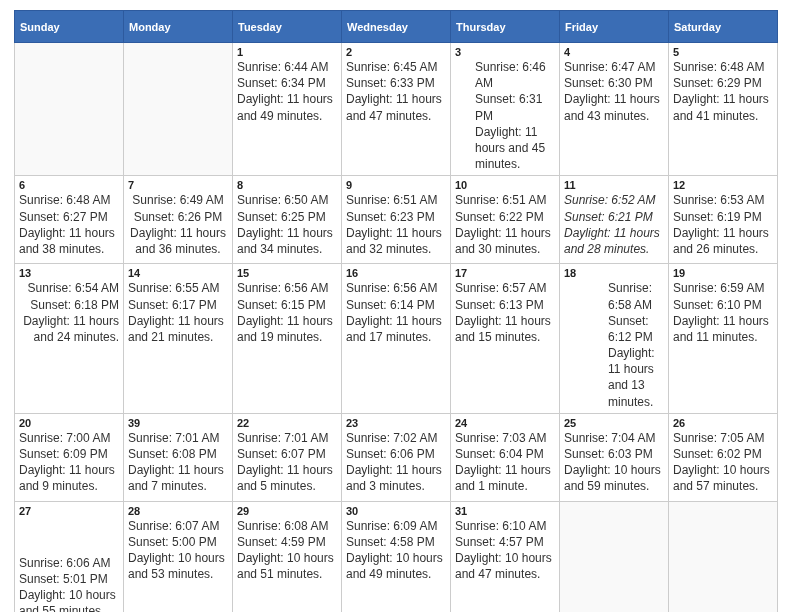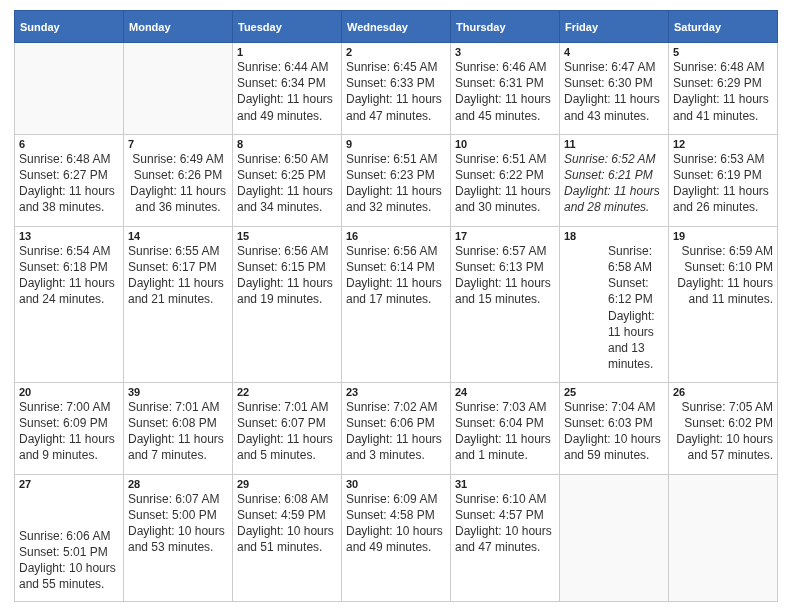--- a/index.html
+++ b/index.html
@@ -109,21 +109,21 @@
 Daylight: 11 hours and 49 minutes.</div>
           </td>
           <td>
             <div class="day-num">2</div>
             <div class="cell-text" style="white-space: pre-line;">Sunrise: 6:45 AM
 Sunset: 6:33 PM
 Daylight: 11 hours and 47 minutes.</div>
           </td>
           <td>
             <div class="day-num">3</div>
-            <div class="cell-text" style="white-space: pre-line;">Sunrise: 6:46 AM
+            <div class="cell-text" style="white-space: pre-line; margin-left: 20px;">Sunrise: 6:46 AM
 Sunset: 6:31 PM
 Daylight: 11 hours and 45 minutes.</div>
           </td>
           <td>
             <div class="day-num">4</div>
             <div class="cell-text" style="white-space: pre-line;">Sunrise: 6:47 AM
 Sunset: 6:30 PM
 Daylight: 11 hours and 43 minutes.</div>
           </td>
           <td>
@@ -173,21 +173,21 @@
           <td>
             <div class="day-num">12</div>
             <div class="cell-text" style="white-space: pre-line;">Sunrise: 6:53 AM
 Sunset: 6:19 PM
 Daylight: 11 hours and 26 minutes.</div>
           </td>
         </tr>
         <tr>
           <td>
             <div class="day-num">13</div>
-            <div class="cell-text" style="white-space: pre-line;">Sunrise: 6:54 AM
+            <div class="cell-text" style="white-space: pre-line; text-align: right;">Sunrise: 6:54 AM
 Sunset: 6:18 PM
 Daylight: 11 hours and 24 minutes.</div>
           </td>
           <td>
             <div class="day-num">14</div>
             <div class="cell-text" style="white-space: pre-line;">Sunrise: 6:55 AM
 Sunset: 6:17 PM
 Daylight: 11 hours and 21 minutes.</div>
           </td>
           <td>
@@ -209,21 +209,21 @@
 Daylight: 11 hours and 15 minutes.</div>
           </td>
           <td>
             <div class="day-num">18</div>
             <div class="cell-text" style="white-space: pre-line; margin-left: 44px;">Sunrise: 6:58 AM
 Sunset: 6:12 PM
 Daylight: 11 hours and 13 minutes.</div>
           </td>
           <td>
             <div class="day-num">19</div>
-            <div class="cell-text" style="white-space: pre-line; text-align: right;">Sunrise: 6:59 AM
+            <div class="cell-text" style="white-space: pre-line;">Sunrise: 6:59 AM
 Sunset: 6:10 PM
 Daylight: 11 hours and 11 minutes.</div>
           </td>
         </tr>
         <tr>
           <td>
             <div class="day-num">20</div>
             <div class="cell-text" style="white-space: pre-line;">Sunrise: 7:00 AM
 Sunset: 6:09 PM
 Daylight: 11 hours and 9 minutes.</div>
@@ -253,21 +253,21 @@
 Daylight: 11 hours and 1 minute.</div>
           </td>
           <td>
             <div class="day-num">25</div>
             <div class="cell-text" style="white-space: pre-line;">Sunrise: 7:04 AM
 Sunset: 6:03 PM
 Daylight: 10 hours and 59 minutes.</div>
           </td>
           <td>
             <div class="day-num">26</div>
-            <div class="cell-text" style="white-space: pre-line; text-align: right;">Sunrise: 7:05 AM
+            <div class="cell-text" style="white-space: pre-line;">Sunrise: 7:05 AM
 Sunset: 6:02 PM
 Daylight: 10 hours and 57 minutes.</div>
           </td>
         </tr>
         <tr>
           <td>
             <div class="day-num">27</div>
             <div class="cell-text" style="white-space: pre-line; margin-top: 38px;">Sunrise: 6:06 AM
 Sunset: 5:01 PM
 Daylight: 10 hours and 55 minutes.</div>

